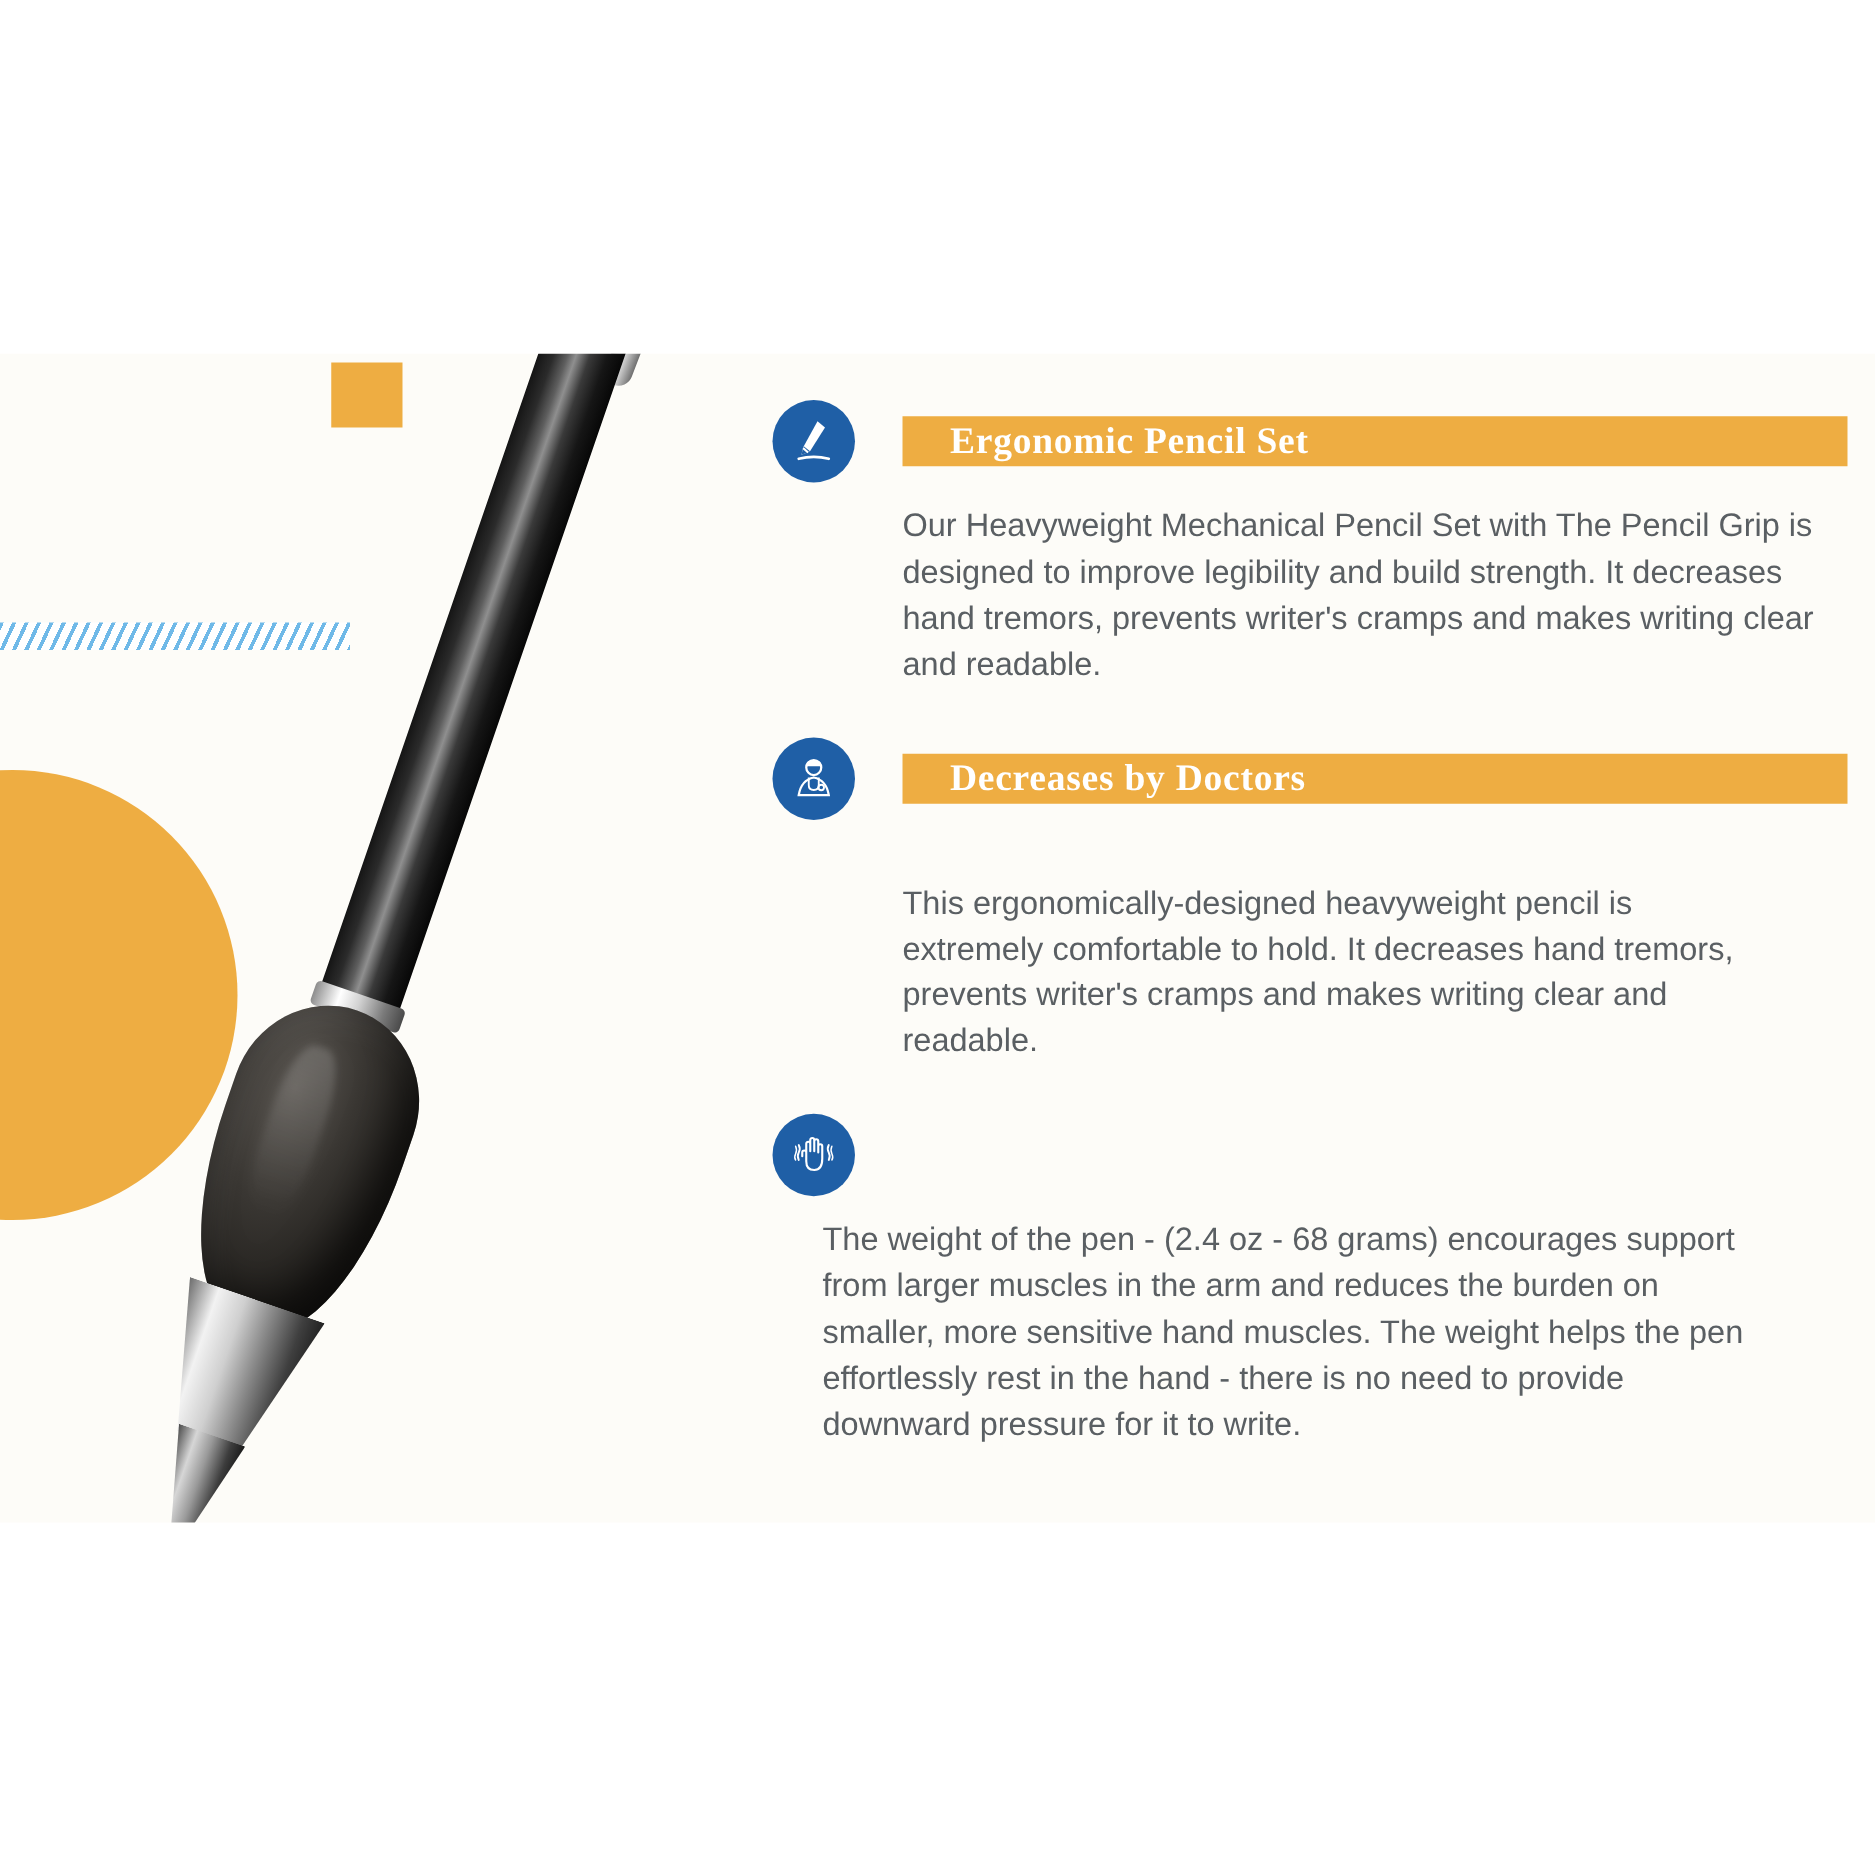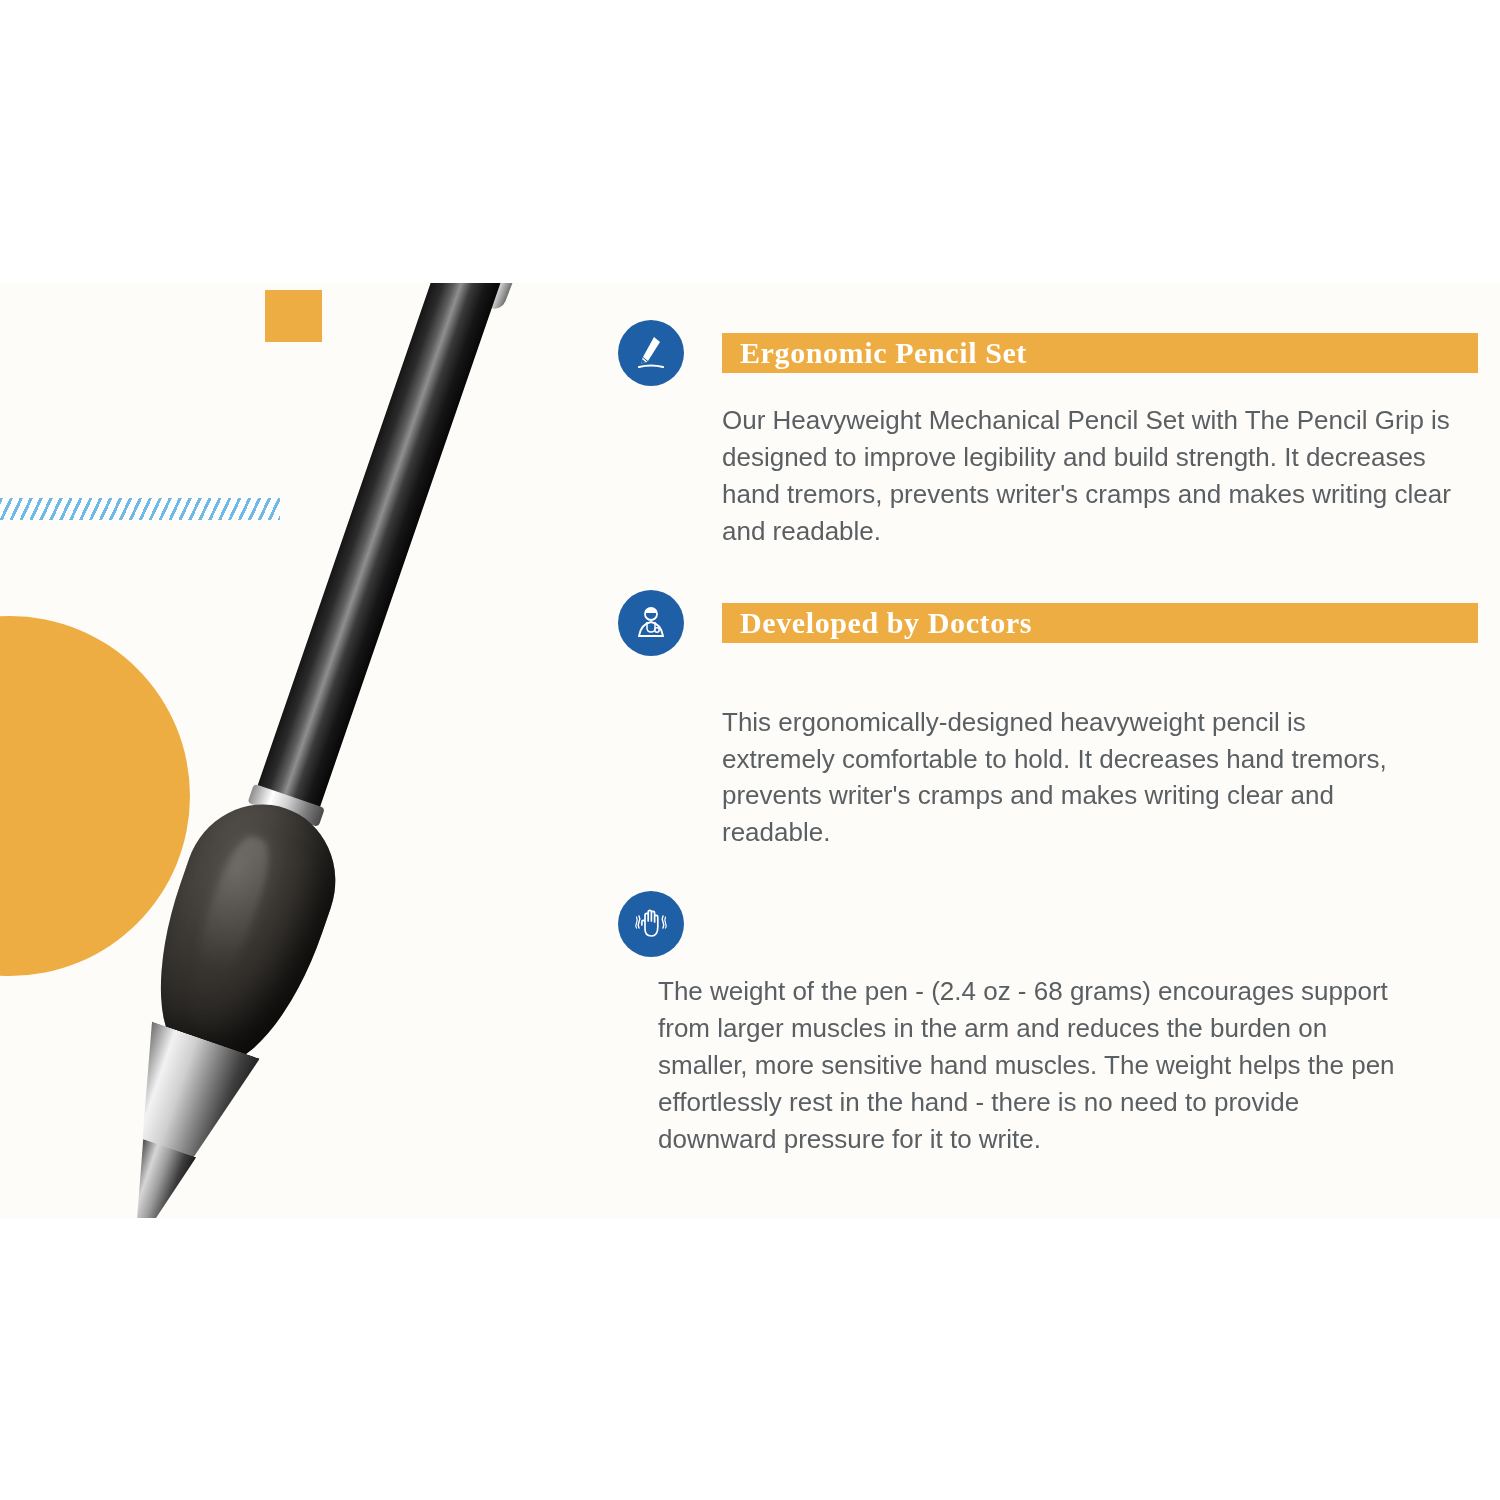--- a/index.html
+++ b/index.html
@@ -208,21 +208,21 @@
     position: absolute;
     left: 104px;
     top: 13px;
     right: 0;
     height: 40px;
     background: #eead42;
     display: flex;
     align-items: center;
   }
   .title-bar .title-text {
-    padding-left: 18px;
+    padding-left: 38px;
     font-family: "Liberation Serif", serif;
     font-weight: bold;
     font-size: 30px;
     letter-spacing: 0.6px;
     color: #ffffff;
     white-space: nowrap;
   }
   .feature-body {
     margin-top: 16px;
     margin-left: 104px;
@@ -285,21 +285,21 @@
         <div class="badge">
           <svg width="40" height="40" viewBox="0 0 40 40" aria-hidden="true">
             <circle cx="20" cy="11" r="6" fill="none" stroke="#ffffff" stroke-width="1.8"></circle>
             <path d="M20 5 q6 0 6 5 l-12 0 q0 -5 6 -5 z" fill="#ffffff"></path>
             <path d="M8 33 q2 -12 12 -14 q10 2 12 14 z" fill="none" stroke="#ffffff" stroke-width="1.8"></path>
             <path d="M16 19 v6 q0 4 4 4 q4 0 4 -4 v-6" fill="none" stroke="#ffffff" stroke-width="1.5"></path>
             <circle cx="26" cy="27" r="2.2" fill="none" stroke="#ffffff" stroke-width="1.5"></circle>
           </svg>
         </div>
         <div class="title-bar">
-          <span class="title-text">Developed by Doctors</span>
+          <span class="title-text">Decreases by Doctors</span>
         </div>
       </div>
       <div class="feature-body">This ergonomically-designed heavyweight pencil is extremely comfortable to hold. It decreases hand tremors, prevents writer's cramps and makes writing clear and readable.</div>
     </div>
 
     <div class="feature f3">
       <div class="feature-head">
         <div class="badge">
           <svg width="40" height="40" viewBox="0 0 40 40" aria-hidden="true">
             <path d="M14 18 v-7 a1.6 1.6 0 0 1 3.2 0 v6 M17.2 17 v-9 a1.6 1.6 0 0 1 3.2 0 v9 M20.4 17 v-8 a1.6 1.6 0 0 1 3.2 0 v8 M23.6 18 v-5 a1.6 1.6 0 0 1 3.2 0 v10 q0 9 -6.4 9 q-6.4 0 -6.4 -7 v-7 a1.6 1.6 0 0 0 -3.2 0 v3" fill="none" stroke="#ffffff" stroke-width="1.7" stroke-linejoin="round" stroke-linecap="round"></path>

